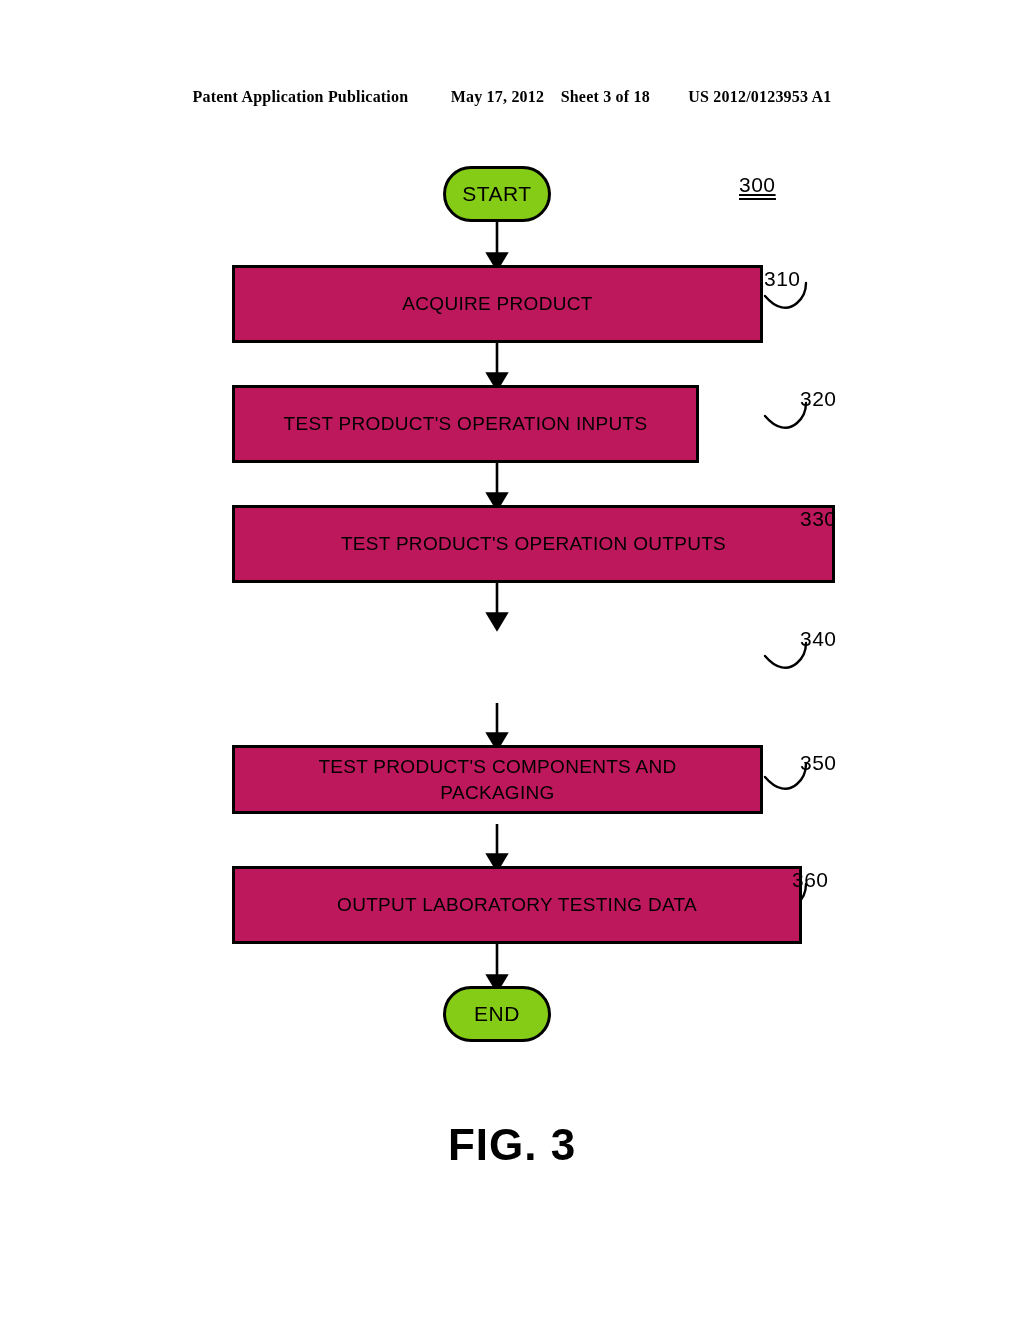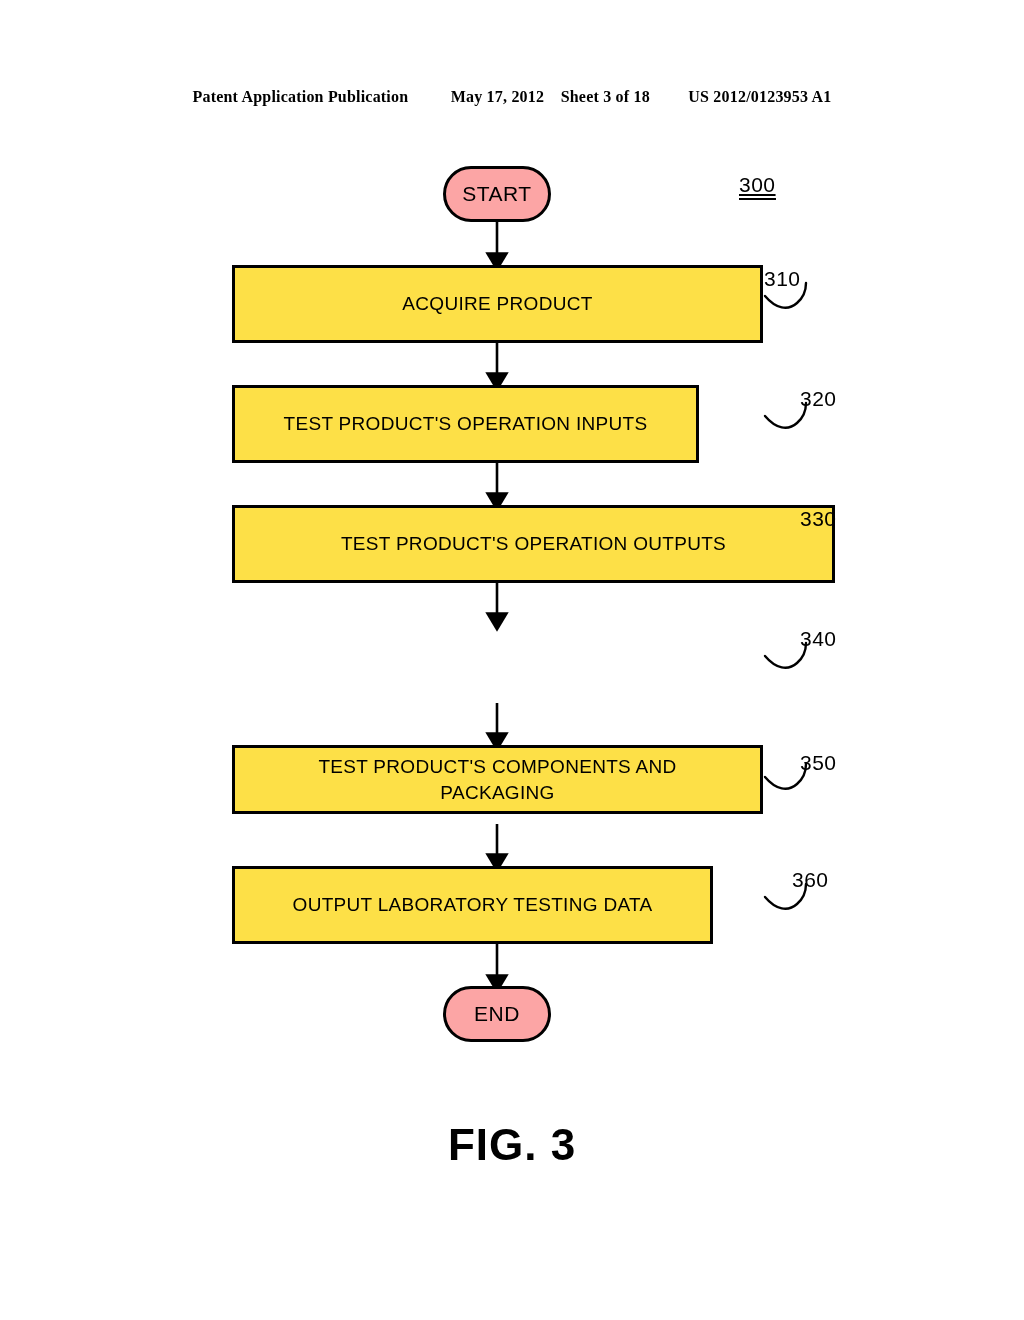--- a/index.html
+++ b/index.html
@@ -43,36 +43,36 @@
     width: 1024px;
     height: 1320px;
   }
 
   
   .terminator {
     position: absolute;
     box-sizing: border-box;
     border: 3.5px solid #000;
     border-radius: 30px;
-    background: #fca5a5;
+    background: #84cc16;
     display: flex;
     align-items: center;
     justify-content: center;
     font-size: 21px;
     letter-spacing: 0.5px;
   }
   #node-start { left: 443px; top: 166px; width: 108px; height: 56px; }
   #node-end   { left: 443px; top: 986px; width: 108px; height: 56px; }
 
   
   .process-box {
     position: absolute;
     box-sizing: border-box;
     border: 3.5px solid #000;
-    background: #fde047;
+    background: #be185d;
     display: flex;
     align-items: center;
     justify-content: center;
     text-align: center;
     font-size: 19px;
     line-height: 26px;
     letter-spacing: 0.3px;
     padding: 0 14px;
   }
   .process-box .label-line { display: block; }
@@ -177,21 +177,21 @@
   <div class="ref-num" style="left:800px; top:627px;">340</div>
 
   <div class="process-box" style="left:232px; top:745px; width:531px; height:69px;">
     <div>
       <span class="label-line">TEST PRODUCT'S COMPONENTS AND</span>
       <span class="label-line">PACKAGING</span>
     </div>
   </div>
   <div class="ref-num" style="left:800px; top:751px;">350</div>
 
-  <div class="process-box" style="left:232px; top:866px; width:481px; height:78px;">
+  <div class="process-box" style="left:232px; top:866px; width:570px; height:78px;">
     <div>
       <span class="label-line">OUTPUT LABORATORY TESTING DATA</span>
     </div>
   </div>
   <div class="ref-num" style="left:792px; top:868px;">360</div>
 
   <div class="terminator" id="node-end">
     <span>END</span>
   </div>
 

